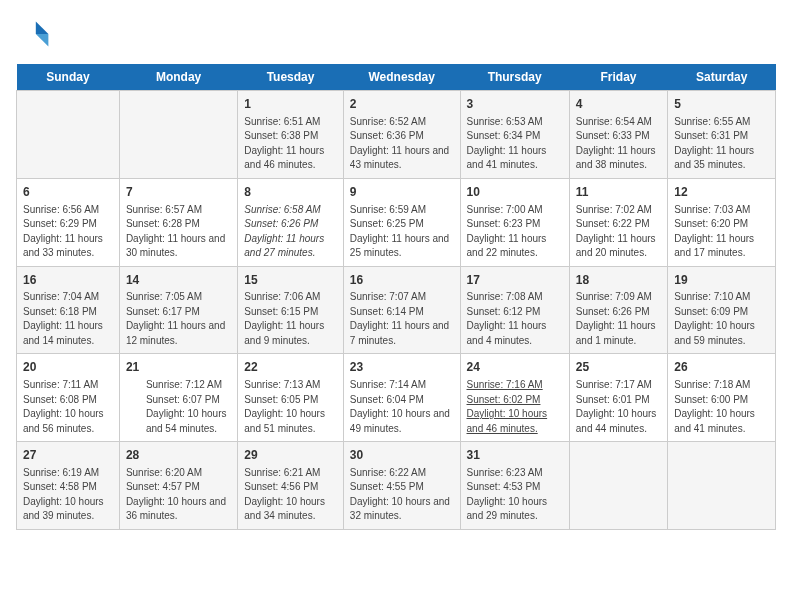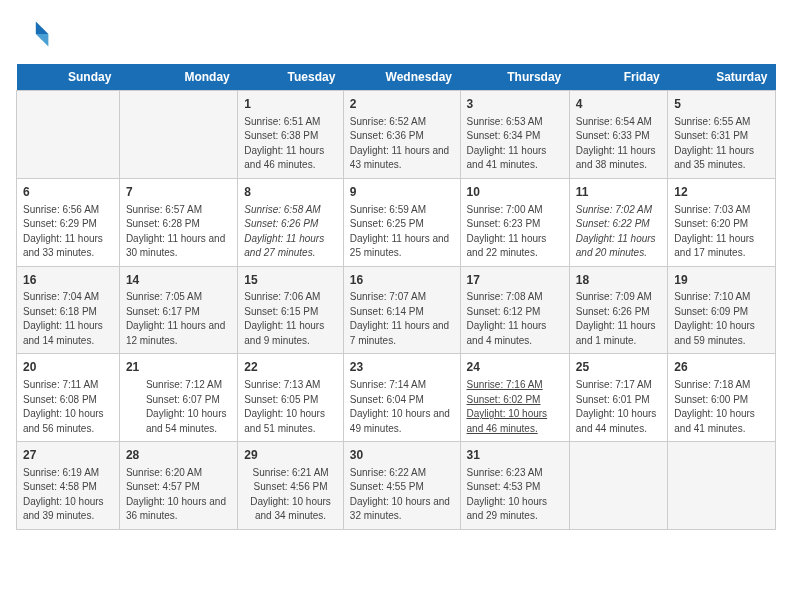--- a/index.html
+++ b/index.html
@@ -47,21 +47,21 @@
       color: #555;
     }
     table {
       width: 100%;
       border-collapse: collapse;
       font-size: 10.5px;
     }
     thead tr th {
       background-color: #1a6eb5;
       color: #fff;
-      text-align: right;
+      text-align: center;
       padding: 6px 8px;
       font-size: 12px;
       font-weight: bold;
     }
     tbody tr td {
       border: 1px solid #ccc;
       vertical-align: top;
       padding: 5px 6px;
       min-height: 80px;
       height: 80px;
@@ -182,21 +182,21 @@
 Daylight: 11 hours and 25 minutes.</div>
         </td>
         <td>
           <span class="day-number">10</span>
           <div class="day-content" style="white-space: pre-line;">Sunrise: 7:00 AM
 Sunset: 6:23 PM
 Daylight: 11 hours and 22 minutes.</div>
         </td>
         <td>
           <span class="day-number">11</span>
-          <div class="day-content" style="white-space: pre-line; font-style: italic;">Sunrise: 7:02 AM
+          <div class="day-content" style="white-space: pre-line;">Sunrise: 7:02 AM
 Sunset: 6:22 PM
 Daylight: 11 hours and 20 minutes.</div>
         </td>
         <td>
           <span class="day-number">12</span>
           <div class="day-content" style="white-space: pre-line;">Sunrise: 7:03 AM
 Sunset: 6:20 PM
 Daylight: 11 hours and 17 minutes.</div>
         </td>
       </tr>
@@ -296,21 +296,21 @@
 Daylight: 10 hours and 39 minutes.</div>
         </td>
         <td>
           <span class="day-number">28</span>
           <div class="day-content" style="white-space: pre-line;">Sunrise: 6:20 AM
 Sunset: 4:57 PM
 Daylight: 10 hours and 36 minutes.</div>
         </td>
         <td>
           <span class="day-number">29</span>
-          <div class="day-content" style="white-space: pre-line; text-align: center;">Sunrise: 6:21 AM
+          <div class="day-content" style="white-space: pre-line;">Sunrise: 6:21 AM
 Sunset: 4:56 PM
 Daylight: 10 hours and 34 minutes.</div>
         </td>
         <td>
           <span class="day-number">30</span>
           <div class="day-content" style="white-space: pre-line;">Sunrise: 6:22 AM
 Sunset: 4:55 PM
 Daylight: 10 hours and 32 minutes.</div>
         </td>
         <td>

